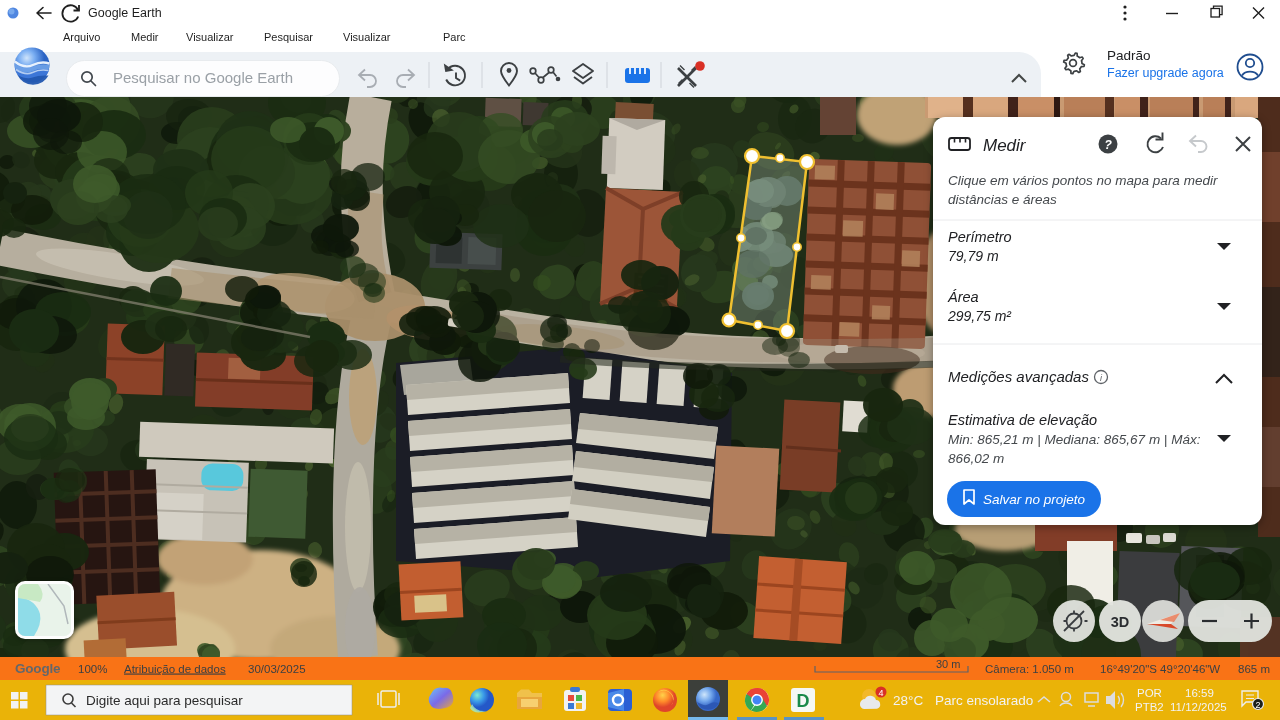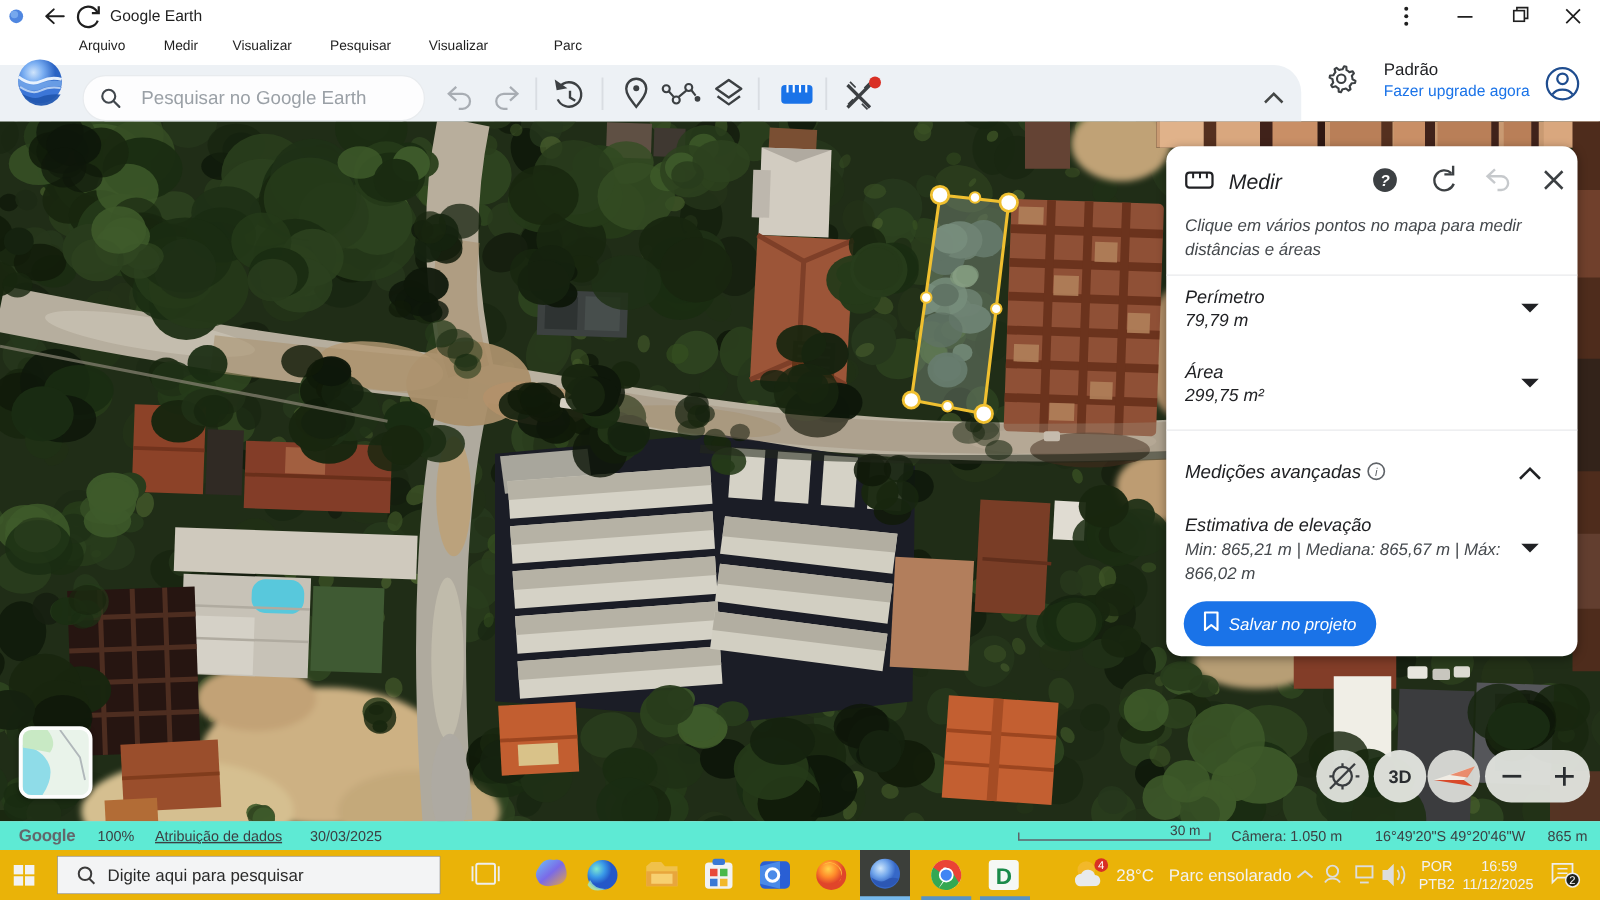--- a/index.html
+++ b/index.html
@@ -1585,21 +1585,21 @@
 </g>
 <g fill="#fff" stroke="#f0c030" stroke-width="1.6">
 <circle cx="780" cy="61" r="4.2"></circle>
 <circle cx="741" cy="141" r="4.2"></circle>
 <circle cx="797" cy="150" r="4.2"></circle>
 <circle cx="758" cy="228" r="4.2"></circle>
 </g>
 </svg>
 </div>
 
-<div class="abs" style="left:0;top:657px;width:1280px;height:23px;background:#5eead4;z-index:30;">
+<div class="abs" style="left:0;top:657px;width:1280px;height:23px;background:#f97316;z-index:30;">
   <svg width="1280" height="23">
     <text x="15" y="16" font-size="13.5" font-weight="bold" fill="#63676b" letter-spacing="-0.2">Google</text>
     <text x="78" y="15.5" font-size="11.5" fill="#3c4043">100%</text>
     <text x="124" y="15.5" font-size="11.5" fill="#3c4043" text-decoration="underline">Atribuição de dados</text>
     <text x="248" y="15.5" font-size="11.5" fill="#3c4043">30/03/2025</text>
     <path d="M815 9 v6 h153 v-6" fill="none" stroke="#5f6368" stroke-width="1.2"></path>
     <text x="936" y="11" font-size="11" fill="#3c4043">30 m</text>
     <text x="985" y="15.5" font-size="11.5" fill="#3c4043">Câmera: 1.050 m</text>
     <text x="1100" y="15.5" font-size="11.5" fill="#3c4043">16°49'20"S 49°20'46"W</text>
     <text x="1238" y="15.5" font-size="11.5" fill="#3c4043">865 m</text>

